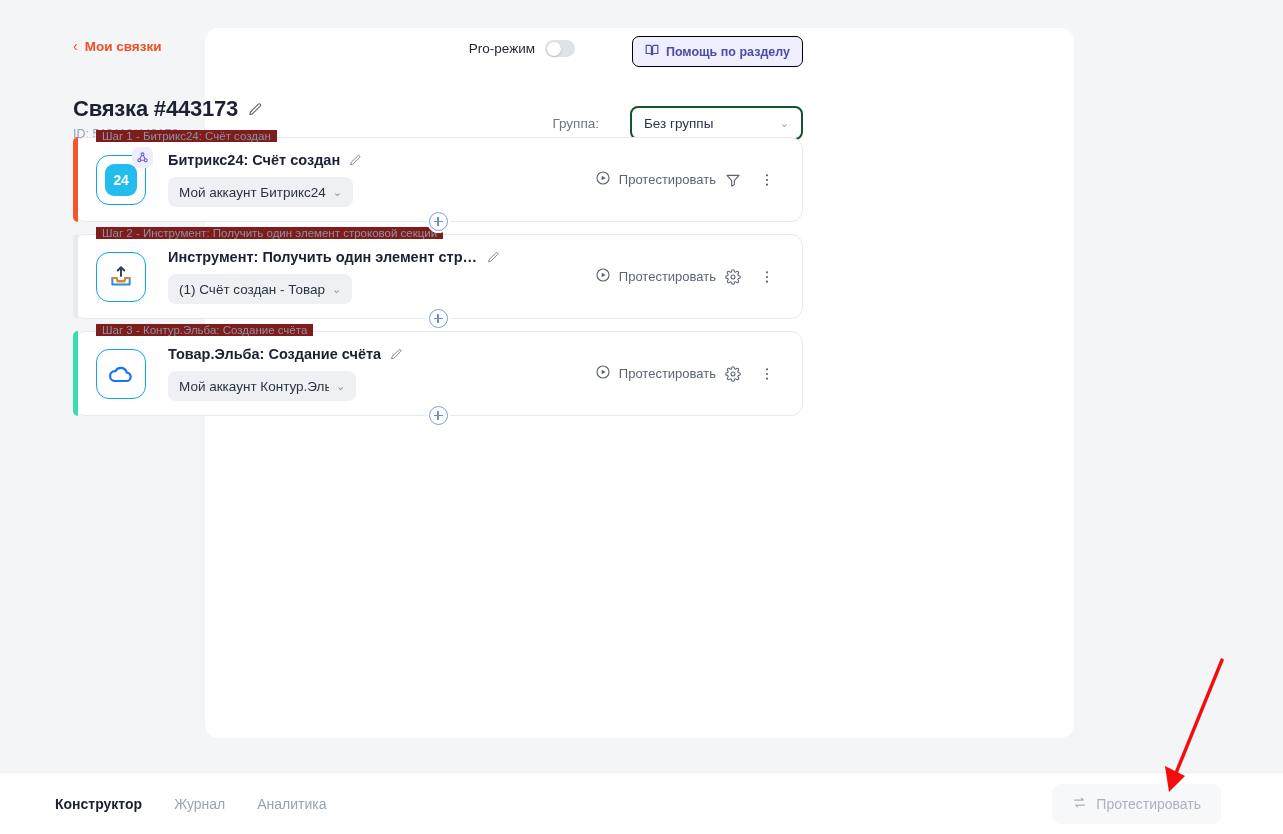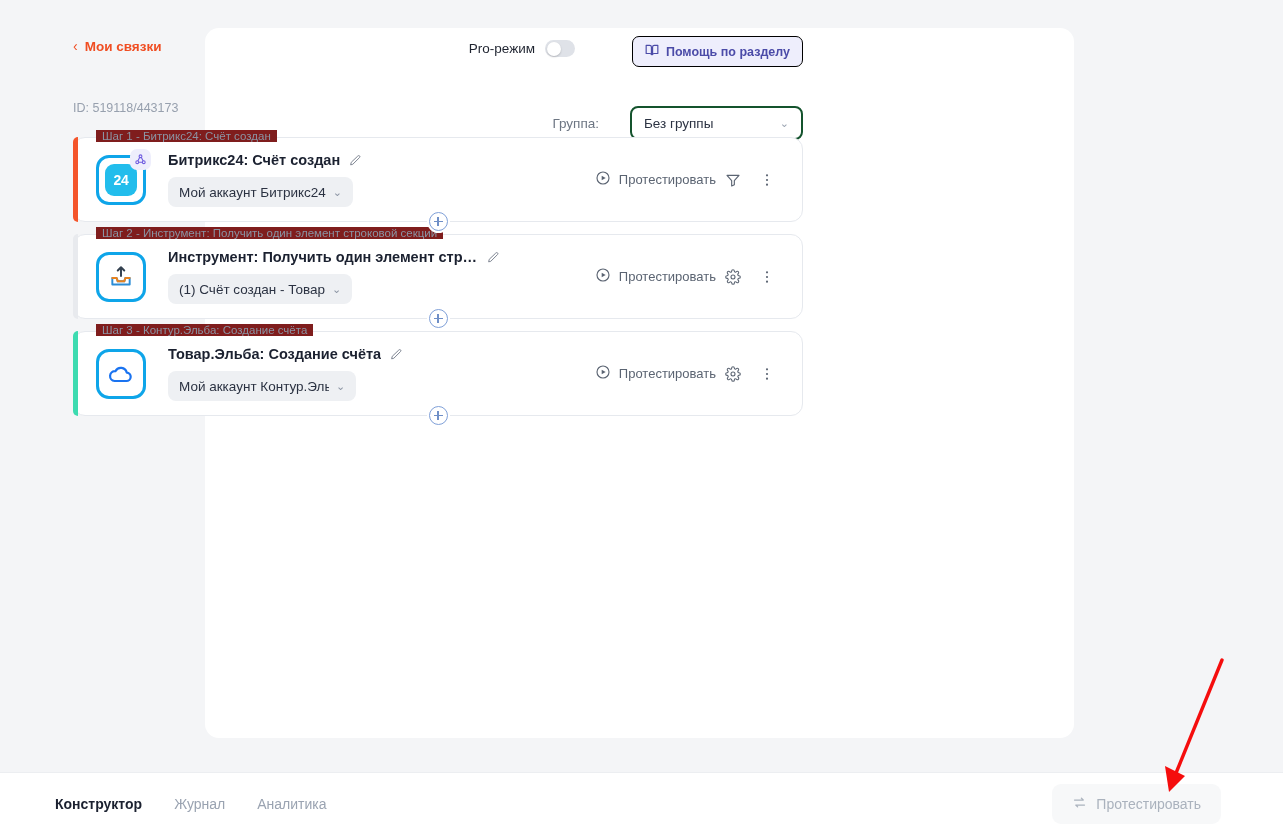--- a/index.html
+++ b/index.html
@@ -112,21 +112,21 @@
 
   .card-inner {
     display: flex; align-items: center;
     padding: 14px 18px 14px 22px;
     min-height: 72px;
   }
 
   .app-icon {
     position: relative;
     width: 50px; height: 50px; flex: none;
-    border: 3px solid #0ea5e9; border-radius: 13px;
+    border: 1px solid #0ea5e9; border-radius: 13px;
     background: #fff;
     display: flex; align-items: center; justify-content: center;
   }
   .b24 {
     width: 32px; height: 32px; border-radius: 9px;
     background: #22bdec;
     color: #fff; font-size: 14px; font-weight: 700;
     display: flex; align-items: center; justify-content: center;
     letter-spacing: -.3px;
   }
@@ -255,20 +255,28 @@
         <svg width="14" height="14" viewBox="0 0 24 24" fill="none" stroke="#4b4ba8" stroke-width="2" stroke-linecap="round" stroke-linejoin="round">
           <path d="M2 4h6a3 3 0 0 1 3 3v13a2.5 2.5 0 0 0-2.5-2H2z"></path>
           <path d="M22 4h-6a3 3 0 0 0-3 3v13a2.5 2.5 0 0 1 2.5-2H22z"></path>
         </svg>
       </span>
       <span>Помощь по разделу</span>
     </div>
   </div>
 
   <div class="title-row">
+    <div class="title-line">
+      <div class="page-title">Связка #443173</div>
+      <span class="pencil">
+        <svg width="15" height="15" viewBox="0 0 24 24" fill="none" stroke="#5b6472" stroke-width="1.7" stroke-linecap="round" stroke-linejoin="round">
+          <path d="M16.5 3.5a2.12 2.12 0 0 1 3 3L7 19l-4 1 1-4z"></path>
+        </svg>
+      </span>
+    </div>
     <div class="sub-id">ID: 519118/443173</div>
 
     <div class="group-wrap">
       <span class="group-label">Группа:</span>
       <div class="group-select">
         <span>Без группы</span>
         <span class="chev">⌄</span>
       </div>
     </div>
   </div>

